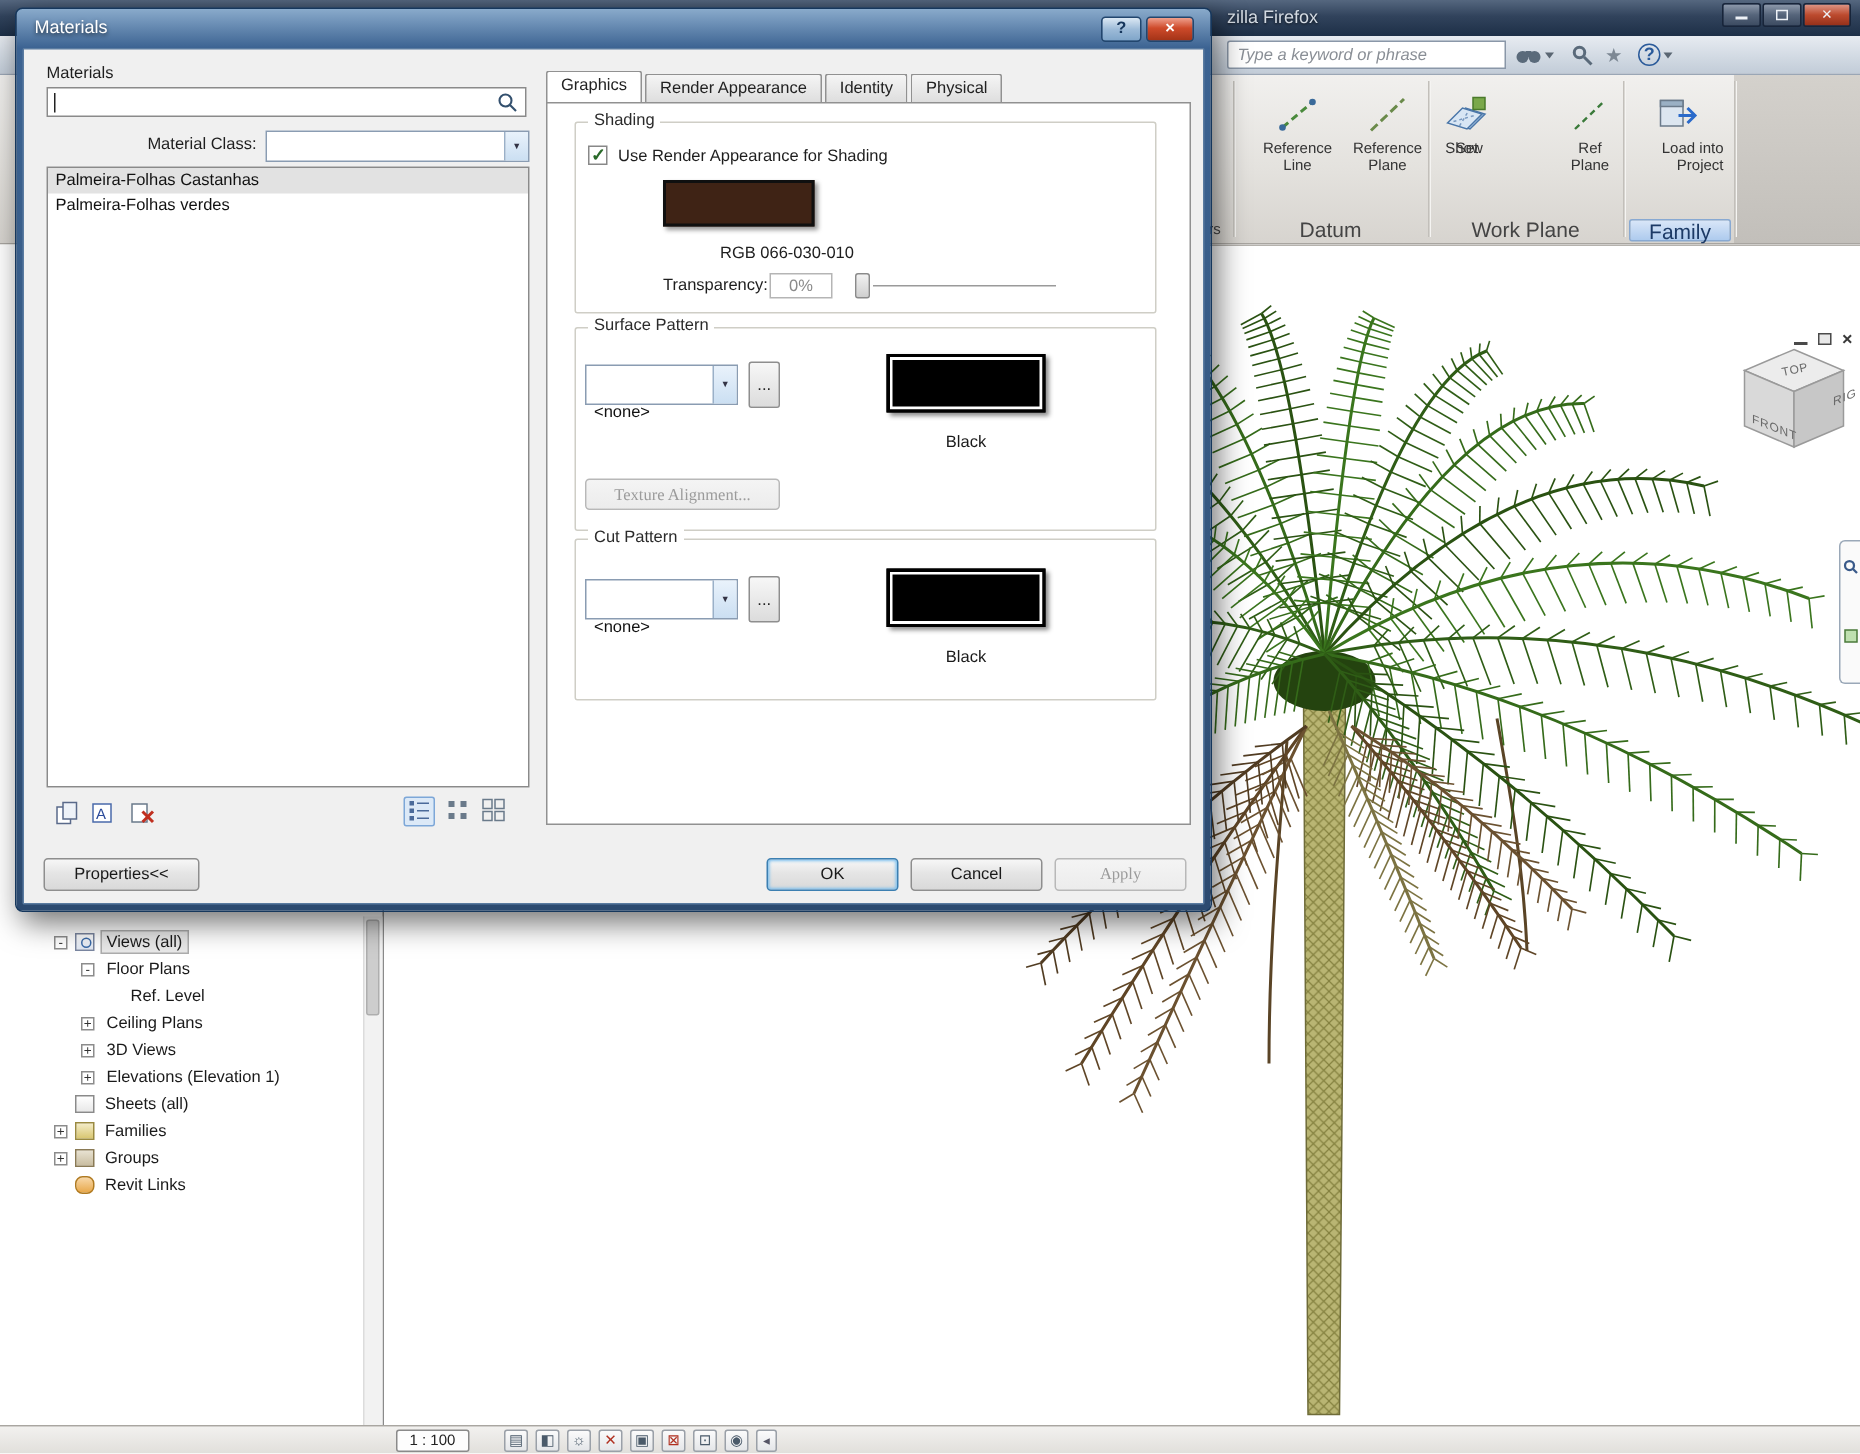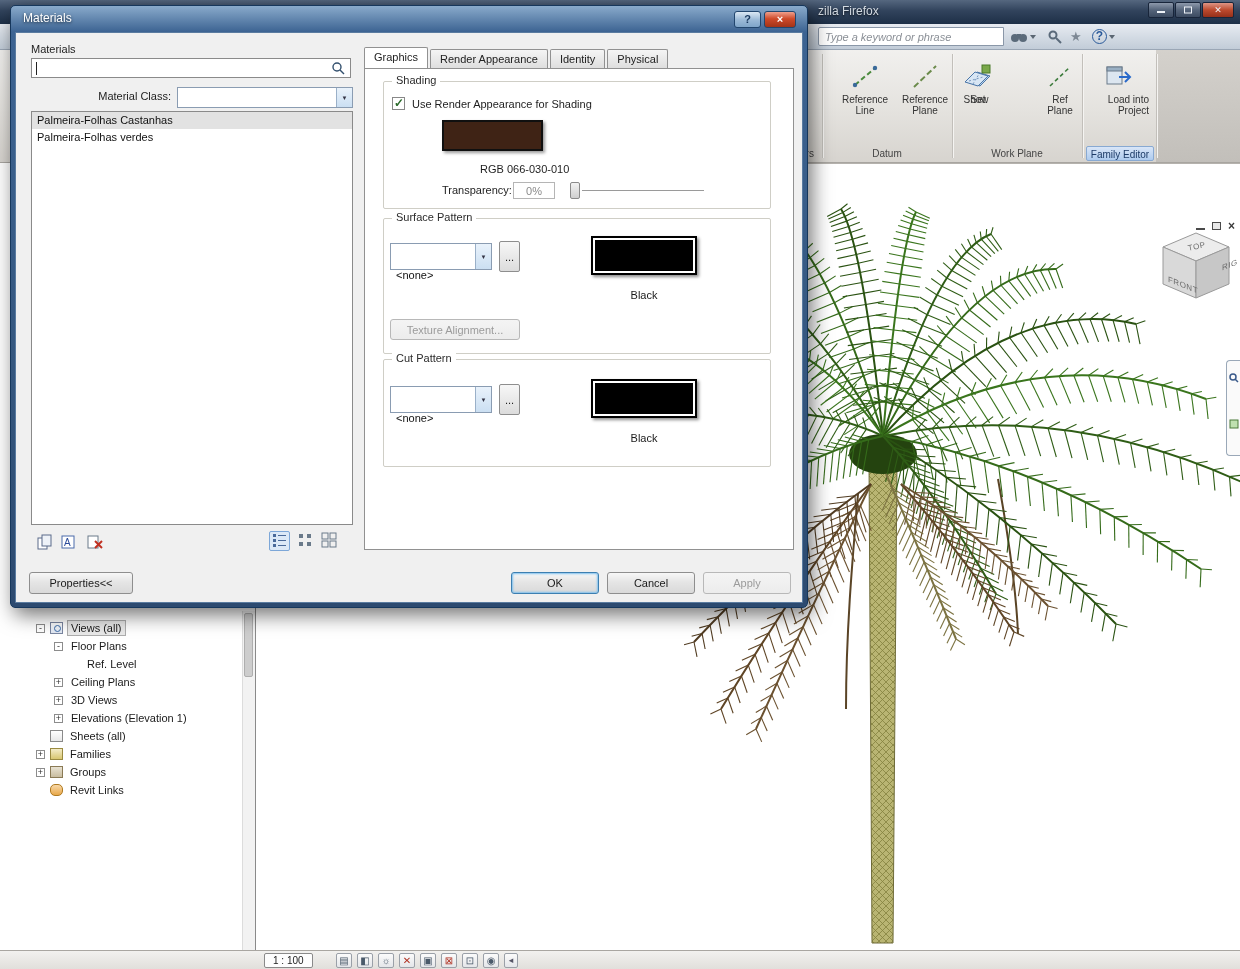--- a/index.html
+++ b/index.html
@@ -34,21 +34,21 @@
   
   .ribbon { position:absolute; left:0; top:50px; width:1240px; height:113px;
     background:linear-gradient(180deg,#f1f0ee 0%,#e4e2de 55%,#d7d4cf 100%);
     border-bottom:1px solid #a8a5a0; }
   .ribbon-right-dark { position:absolute; left:1156px; top:0; width:84px; height:112px;
     background:linear-gradient(180deg,#d4d1cc,#c2bfba); }
   .rb-sep { position:absolute; top:4px; width:1px; height:104px; background:#c2bfba; box-shadow:1px 0 0 #f5f4f2; }
   .big-btn { position:absolute; top:6px; height:88px; background:transparent; border:1px solid transparent; border-radius:3px;
     display:flex; flex-direction:column; align-items:center; padding-top:4px; font-size:10px; line-height:11px; color:#333; text-align:center; cursor:default; }
   .big-btn svg { margin-bottom:3px; }
-  .panel-label { position:absolute; top:96px; height:15px; font-size:10px; color:#444; text-align:center; line-height:15px; }
+  .panel-label { position:absolute; top:96px; height:15px; font-size:14px; color:#444; text-align:center; line-height:15px; }
   .panel-label.family { background:linear-gradient(180deg,#d9e6f8,#aecbee); border:1px solid #88a9d2; border-radius:2px; color:#1c3a66; }
   .panel-fragment { position:absolute; left:800px; top:96px; font-size:10px; color:#444; line-height:15px; }
 
   
   .canvas { position:absolute; left:256px; top:163px; width:984px; height:787px; background:#fff; overflow:hidden; border-top:1px solid #b5b2ad; }
 
   
   .view-win-controls { position:absolute; left:1196px; top:220px; display:flex; gap:7px; align-items:center; height:12px; }
   .vw-min { width:9px; height:2px; background:#4a4a4a; margin-top:6px; }
   .vw-restore { width:9px; height:8px; border:1.5px solid #4a4a4a; background:#e8e8e8; }
@@ -122,21 +122,21 @@
   .mat-item { height:17px; font-size:11px; line-height:17px; padding-left:5px; color:#111; }
   .mat-item.selected { background:#e2e2e2; }
 
   .tool-ic { position:absolute; top:527px; width:20px; height:18px; border:1px solid transparent; background:transparent; cursor:default; }
   .view-ic { position:absolute; top:525px; width:21px; height:20px; border:1px solid transparent; background:transparent; cursor:default; }
   .view-ic.selected { border:1px solid #7da7d8; background:#dce9f7; border-radius:2px; }
 
   .btn { position:absolute; height:22px; background:linear-gradient(180deg,#f7f7f7,#e5e5e5 45%,#d9d9d9);
     border:1px solid #8e8e8e; border-radius:3px; font-size:11px; color:#1a1a1a; text-align:center; line-height:20px; cursor:default; }
   .btn.default { border-color:#3c7fb1; box-shadow:0 0 2px 1px #7ec0ee inset; }
-  .btn.disabled { color:#9b9b9b; border-color:#b8b8b8; background:linear-gradient(180deg,#f4f4f4,#ececec); }
+  .btn.disabled { color:#9b9b9b; border-color:#b8b8b8; background:linear-gradient(180deg,#f4f4f4,#ececec);font-family:Liberation Serif, serif; }
 
   .tabs { position:absolute; left:353px; top:41px; height:21px; display:flex; align-items:flex-end; }
   .tab { height:19px; padding:0 9px; font-size:11px; line-height:19px; color:#222;
     background:linear-gradient(180deg,#f5f5f5,#dedede); border:1px solid #919191; border-bottom:none; border-radius:2px 2px 0 0; margin-right:2px; cursor:default; }
   .tab.active { height:21px; background:#fff; position:relative; z-index:3; }
 
   .tab-page { position:absolute; left:353px; top:62px; width:430px; height:482px; background:#fff; border:1px solid #919191; z-index:2; }
 
   .group { position:absolute; border:1px solid #cfcec6; border-radius:2px; }
   .gtitle { position:absolute; top:-8px; left:8px; background:#fff; padding:0 4px; font-size:11px; color:#2b2b2b; }

